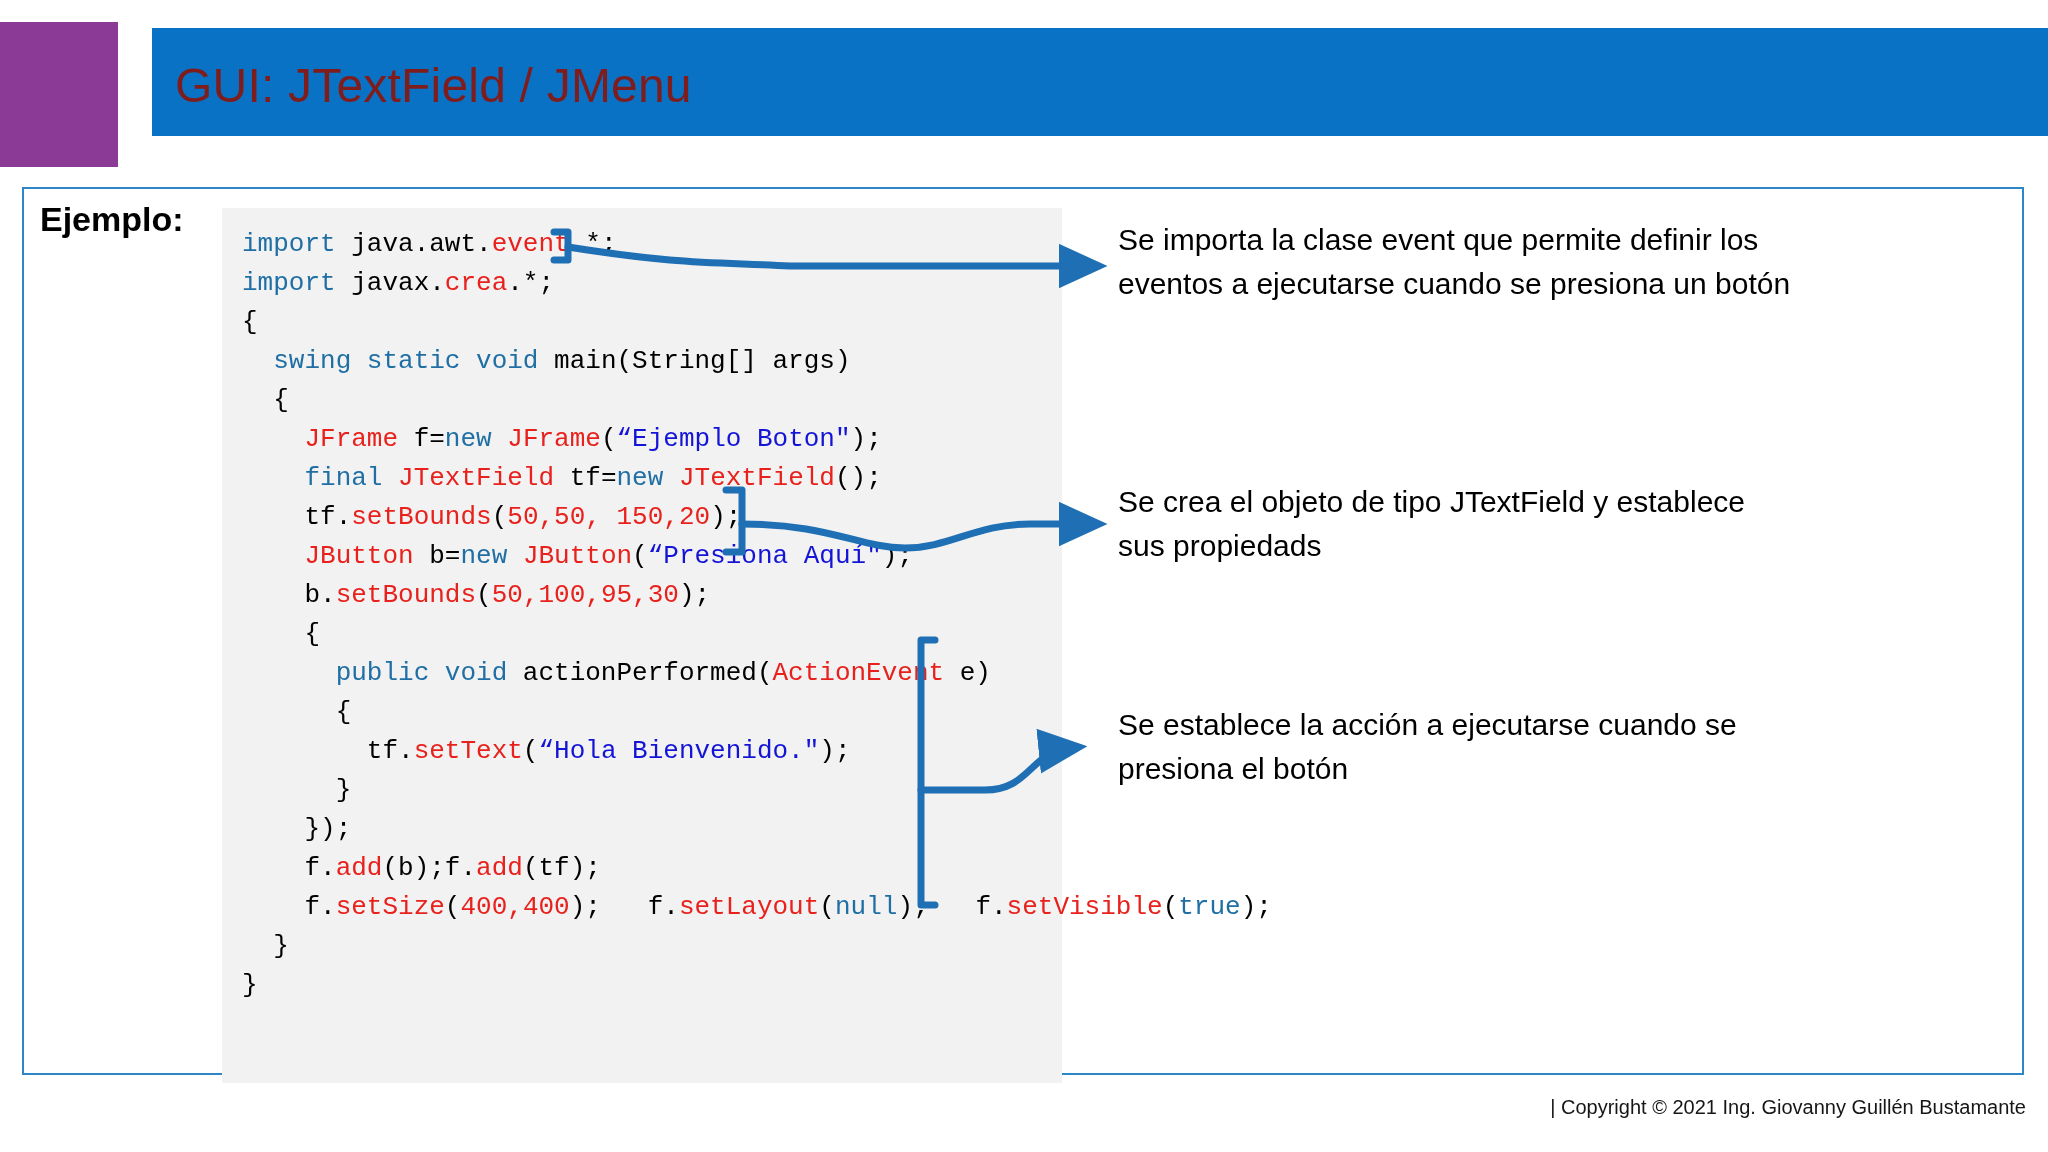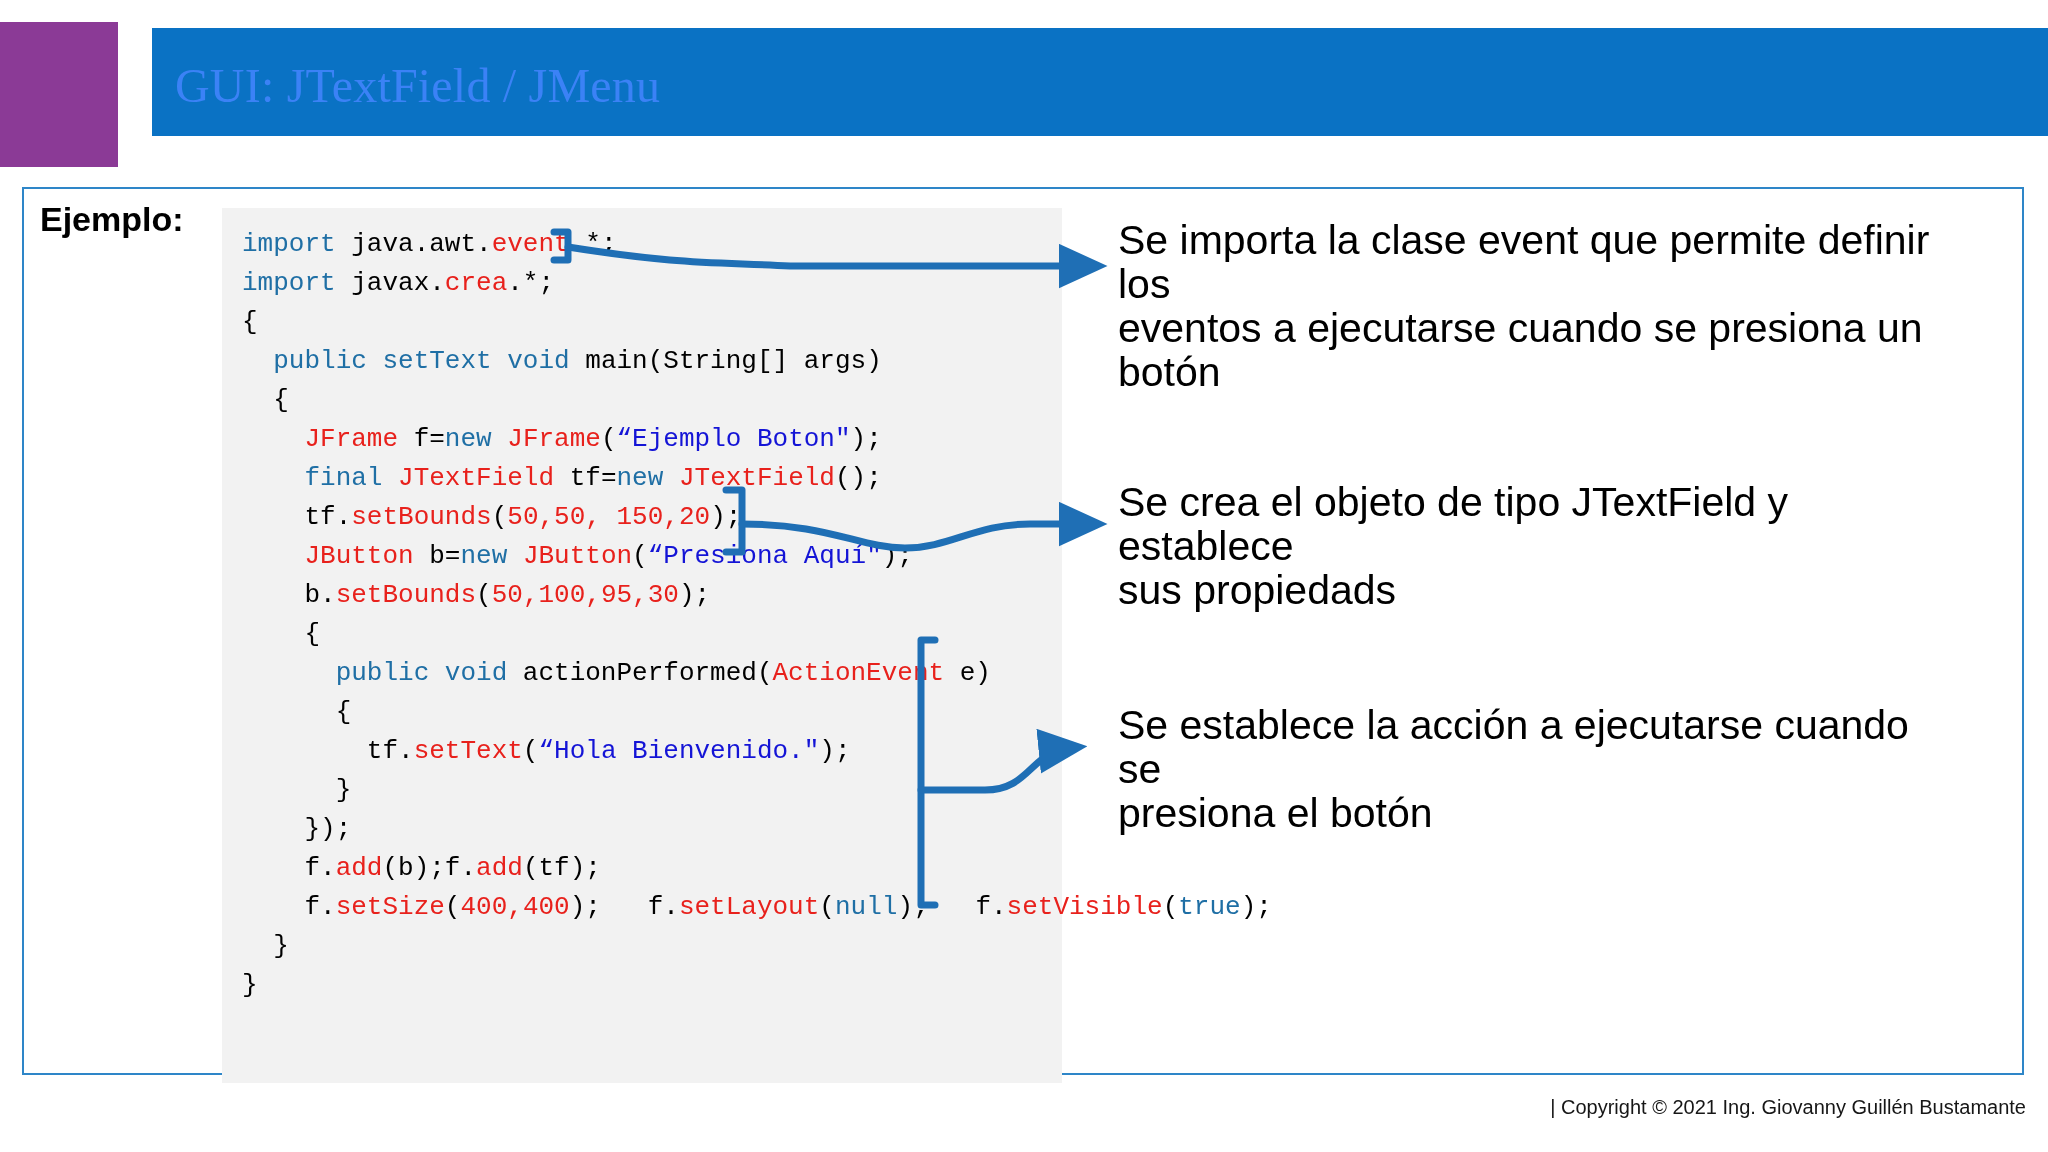--- a/index.html
+++ b/index.html
@@ -30,25 +30,24 @@
     top: 28px;
     width: 1896px;
     height: 108px;
     background: #0A72C4;
   }
   #header-title {
     position: absolute;
     left: 175px;
     top: 58px;
     font-size: 48px;
-    color: #3b82f6;
+    color: #7f1d1d;
     font-weight: normal;
     letter-spacing: 0.2px;
     white-space: nowrap;
-    font-family: Liberation Serif, serif;
   }
 
   
   #content-frame {
     position: absolute;
     left: 22px;
     top: 187px;
     width: 2002px;
     height: 888px;
     border: 2px solid #2E86C8;
@@ -86,21 +85,21 @@
     white-space: pre;
   }
   .kw   { color: #1F6FA5; }   
   .cls  { color: #E8211C; }   
   .str  { color: #1414D6; }   
   .pln  { color: #000000; }
 
   
   .annotation {
     position: absolute;
-    font-size: 41px;
+    font-size: 30px;
     line-height: 44px;
     color: #000000;
   }
   #annotation-1 { left: 1118px; top: 218px; width: 830px; }
   #annotation-2 { left: 1118px; top: 480px; width: 830px; }
   #annotation-3 { left: 1118px; top: 703px; width: 830px; }
 
   
   #overlay {
     position: absolute;
@@ -129,21 +128,21 @@
 <div id="header-title">GUI: JTextField / JMenu</div>
 
 <div id="content-frame"></div>
 
 <div id="ejemplo-label">Ejemplo:</div>
 
 <div id="code-panel">
     <div class="code-line"><span class="kw">import </span><span class="pln">java.awt.</span><span class="cls">event</span><span class="pln">.*;</span></div>
     <div class="code-line"><span class="kw">import </span><span class="pln">javax.</span><span class="cls">crea</span><span class="pln">.*;</span></div>
     <div class="code-line"><span class="pln">{</span></div>
-    <div class="code-line">  <span class="kw">public setText void </span><span class="pln">main(String[] args)</span></div>
+    <div class="code-line">  <span class="kw">swing static void </span><span class="pln">main(String[] args)</span></div>
     <div class="code-line">  <span class="pln">{</span></div>
     <div class="code-line">    <span class="cls">JFrame</span><span class="pln"> f=</span><span class="kw">new </span><span class="cls">JFrame</span><span class="pln">(</span><span class="str">“Ejemplo Boton"</span><span class="pln">);</span></div>
     <div class="code-line">    <span class="kw">final </span><span class="cls">JTextField</span><span class="pln"> tf=</span><span class="kw">new </span><span class="cls">JTextField</span><span class="pln">();</span></div>
     <div class="code-line">    <span class="pln">tf.</span><span class="cls">setBounds</span><span class="pln">(</span><span class="cls">50,50, 150,20</span><span class="pln">);</span></div>
     <div class="code-line">    <span class="cls">JButton</span><span class="pln"> b=</span><span class="kw">new </span><span class="cls">JButton</span><span class="pln">(</span><span class="str">“Presiona Aquí"</span><span class="pln">);</span></div>
     <div class="code-line">    <span class="pln">b.</span><span class="cls">setBounds</span><span class="pln">(</span><span class="cls">50,100,95,30</span><span class="pln">);</span></div>
     <div class="code-line">    <span class="pln">{</span></div>
     <div class="code-line">      <span class="kw">public void </span><span class="pln">actionPerformed(</span><span class="cls">ActionEvent</span><span class="pln"> e)</span></div>
     <div class="code-line">      <span class="pln">{</span></div>
     <div class="code-line">        <span class="pln">tf.</span><span class="cls">setText</span><span class="pln">(</span><span class="str">“Hola Bienvenido."</span><span class="pln">);</span></div>

